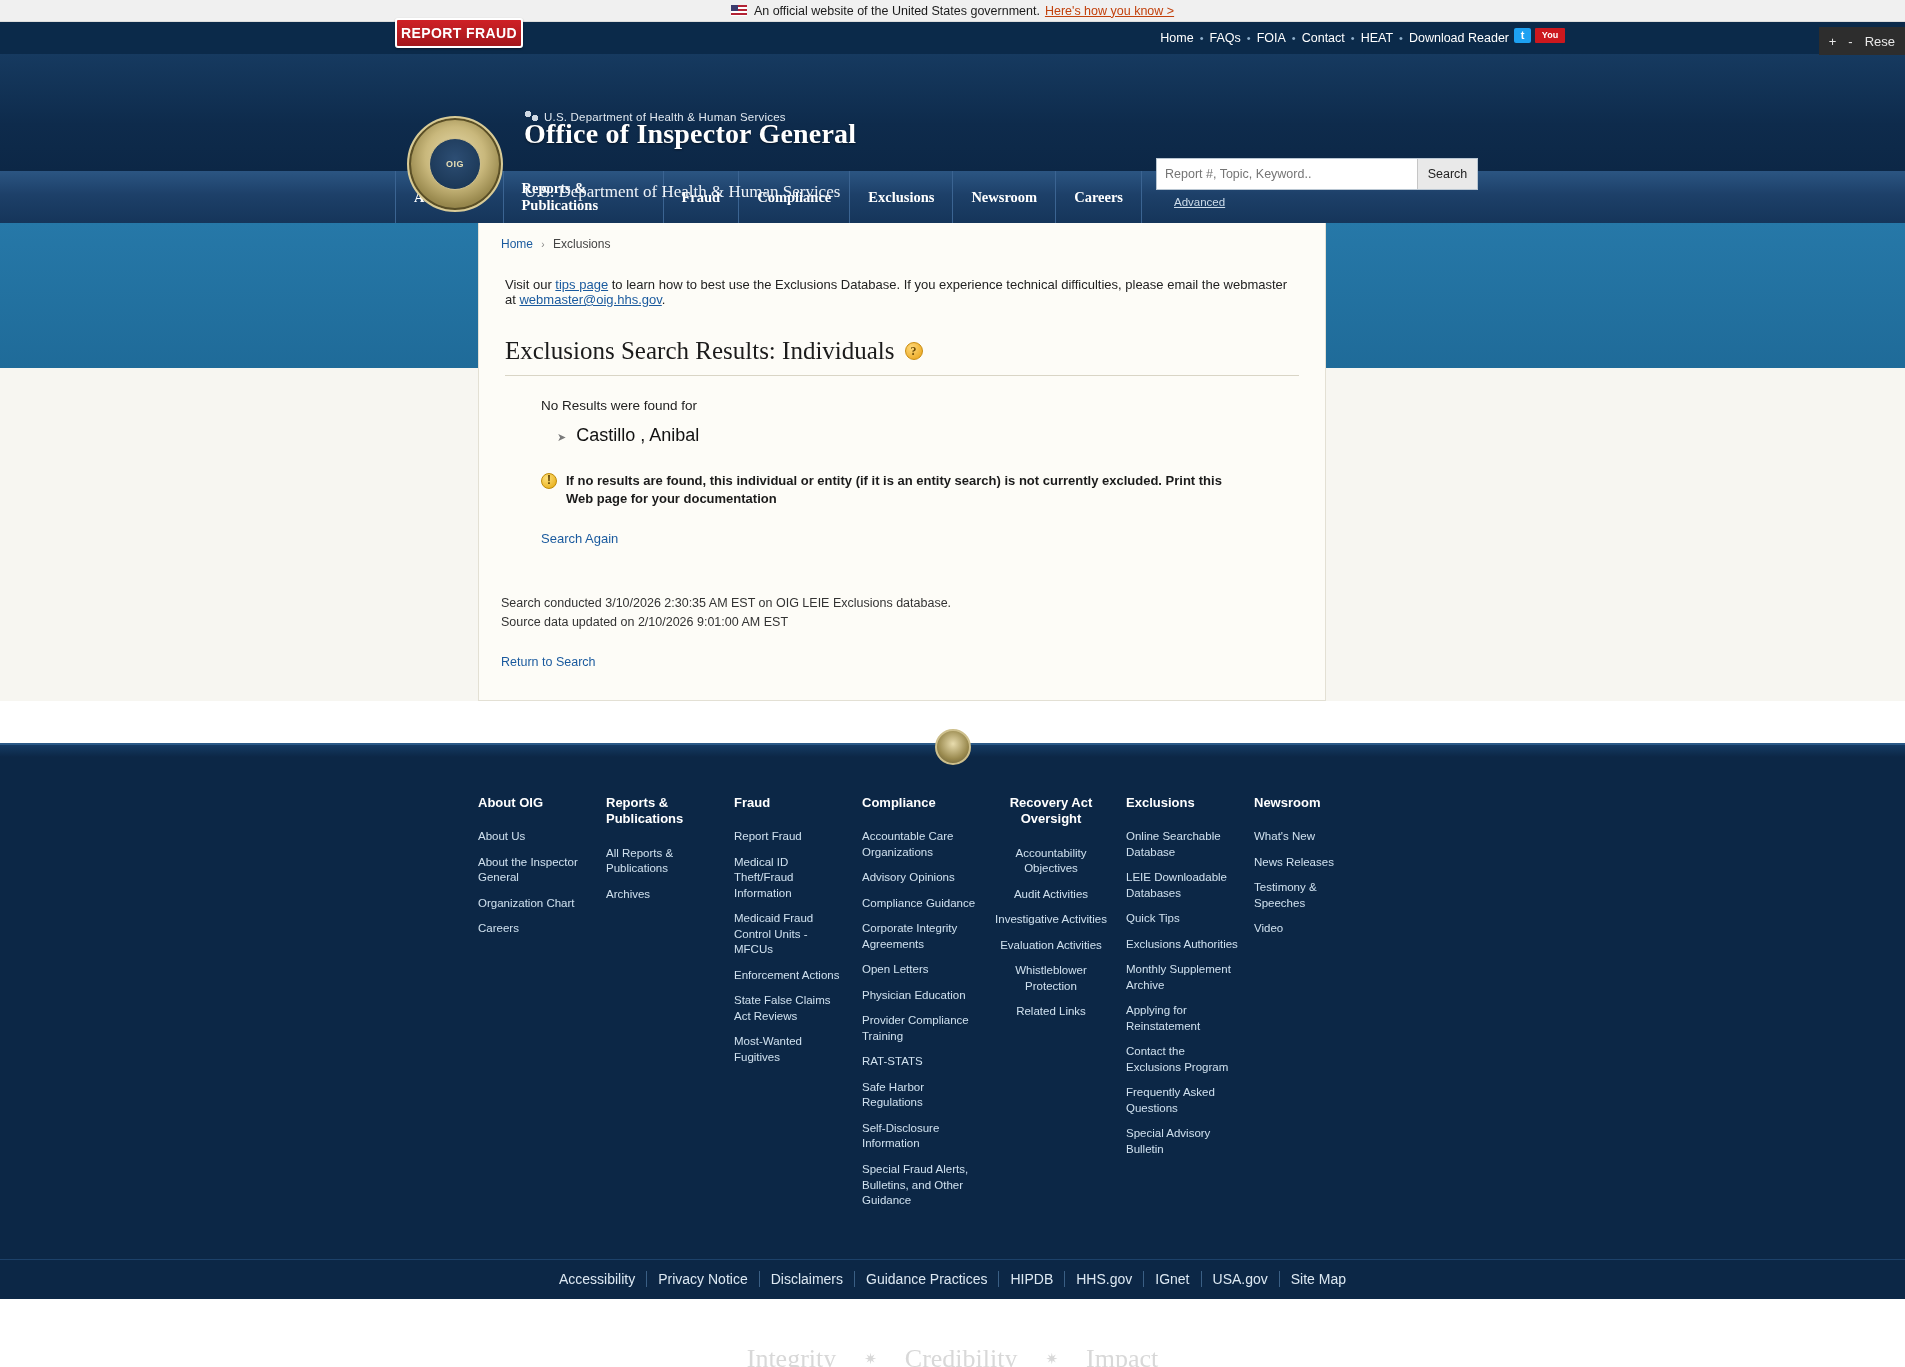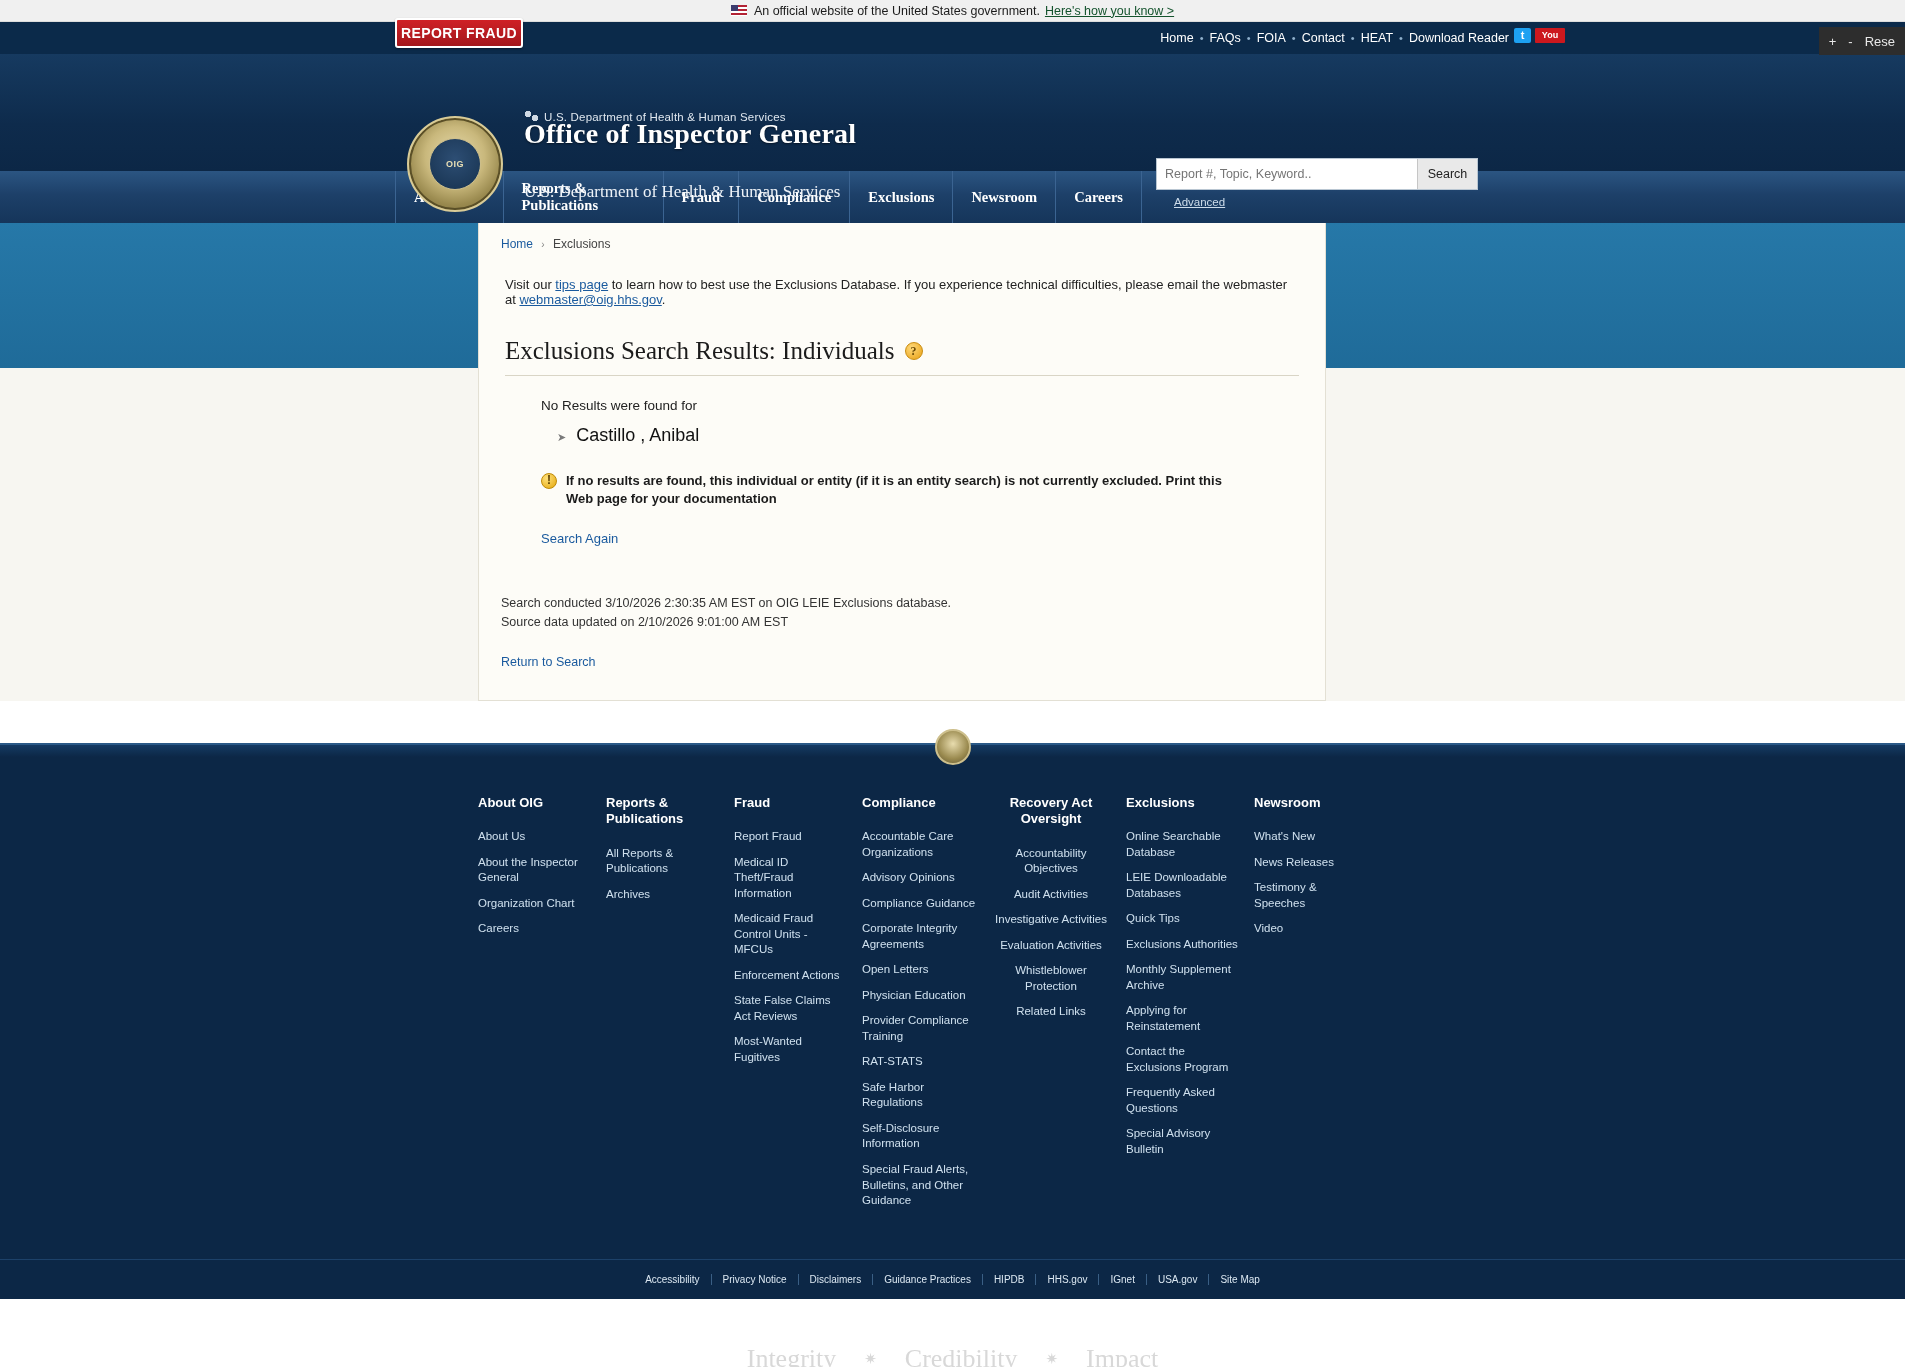--- a/index.html
+++ b/index.html
@@ -24,21 +24,21 @@
     color: #1b1b1b;
   }
   .flag-ico {
     width: 16px; height: 11px; margin-right: 7px;
     display: inline-block; position: relative;
     background: linear-gradient(#b22234 0 18%, #fff 18% 36%, #b22234 36% 54%, #fff 54% 72%, #b22234 72% 90%, #fff 90% 100%);
   }
   .flag-ico::before {
     content: ""; position: absolute; left: 0; top: 0; width: 7px; height: 6px; background: #3c3b6e;
   }
-  .gov-banner a { color: #14532d; text-decoration: underline; margin-left: 5px; }
+  .gov-banner a { color: #c2410c; text-decoration: underline; margin-left: 5px; }
 
   
   .topbar {
     height: 32px;
     background: #0b2a4a;
     position: relative;
   }
   .report-fraud {
     position: absolute; left: 395px; top: -4px;
     width: 128px; height: 30px;
@@ -303,21 +303,21 @@
     margin-bottom: 10px; line-height: 1.35;
   }
   .footer-legal {
     background: #0c2746;
     border-top: 1px solid #1d4169;
     height: 40px;
     display: flex; align-items: center; justify-content: center;
     gap: 0;
   }
   .footer-legal a {
-    color: #dce8f2; font-size: 10px; text-decoration: none; padding: 0 11px;
+    color: #dce8f2; font-size: 14px; text-decoration: none; padding: 0 11px;
     border-right: 1px solid #3a5f85;
   }
   .footer-legal a:last-child { border-right: 0; }
 
   .tagline {
     height: 120px;
     background: #ffffff;
     display: flex; align-items: center; justify-content: center;
     gap: 28px;
     color: #d8d8d8;

